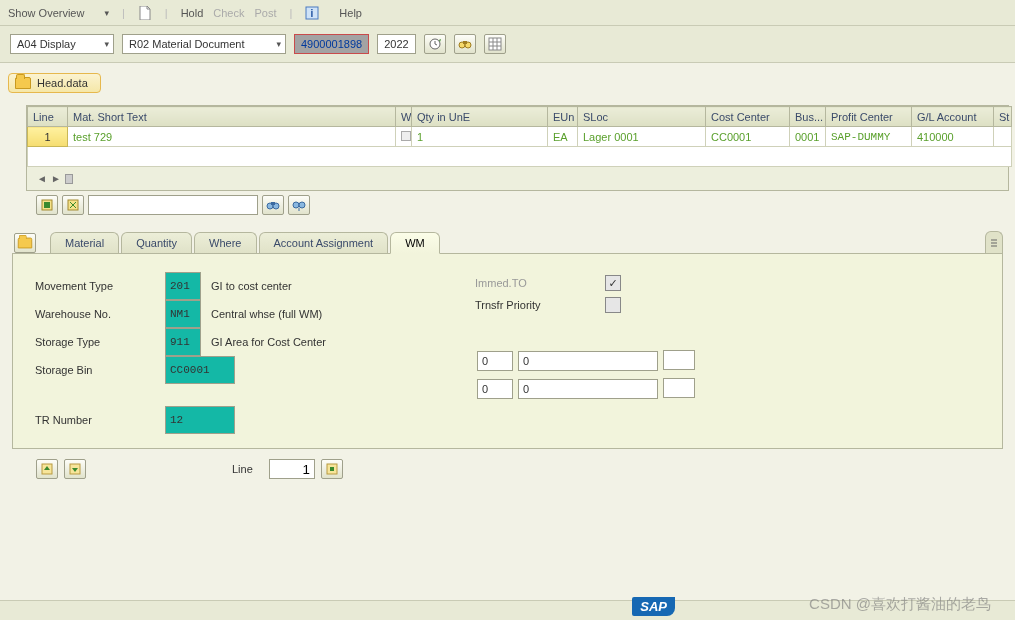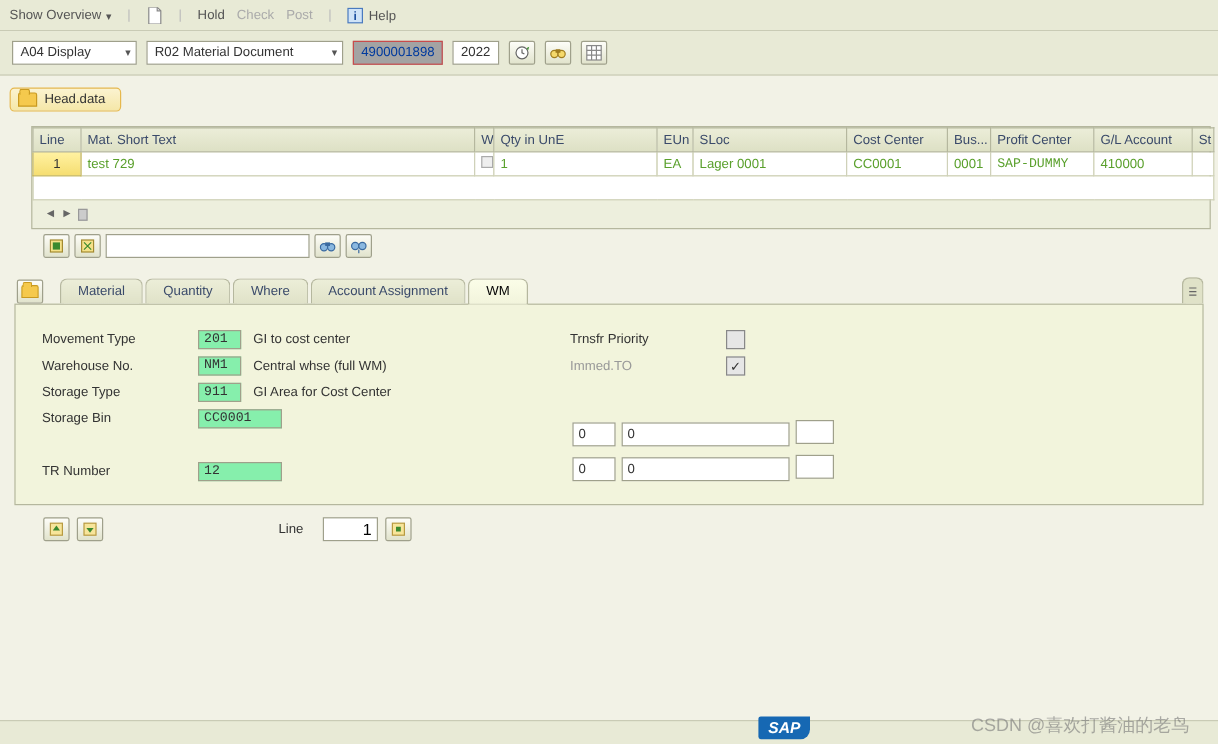--- a/index.html
+++ b/index.html
@@ -17,21 +17,21 @@
   .toolbar {
     background: #e8ead6;
     border-bottom: 1px solid #c9cbb5;
     padding: 4px 8px;
     display: flex;
     align-items: center;
     gap: 10px;
     height: 26px;
   }
   .toolbar .sep { color: #bbb; padding: 0 3px; }
-  .toolbar .tb-item { color: #555; cursor: pointer; display: flex; align-items: flex-end; gap: 4px; }
+  .toolbar .tb-item { color: #555; cursor: pointer; display: flex; align-items: center; gap: 20px; }
   .toolbar .disabled { color: #aaa; }
   .icon-box { width: 14px; height: 14px; display: inline-flex; align-items: center; justify-content: center; }
   .criteria {
     background: #e8ead6;
     padding: 8px 10px;
     display: flex;
     align-items: center;
     gap: 8px;
     border-bottom: 1px solid #c9cbb5;
   }
@@ -149,21 +149,21 @@
   .tab-scroll { border: 1px solid #b5b79e; border-bottom: none; border-radius: 6px 6px 0 0; width: 18px; height: 22px; background: #e0e2c8; display: inline-flex; align-items: center; justify-content: center; margin-left: auto; margin-right: 6px; cursor: pointer; }
   .tab-body {
     border: 1px solid #b5b79e;
     background: #f2f4dc;
     margin: 0 6px 0 6px;
     padding: 18px 22px 14px 22px;
   }
   .form-grid { display: grid; grid-template-columns: 420px 360px; gap: 4px 20px; }
   .fr { display: flex; align-items: center; gap: 10px; min-height: 22px; }
   .fr label { width: 120px; color: #333; }
-  .fr .code { border: 1px solid #9fa08b; background: #86efac; padding: 2px 4px; height: 16px; min-width: 36px; display: inline-flex; align-items: center; font-family: "Courier New", monospace; }
+  .fr .code { border: 1px solid #9fa08b; background: #14b8a6; padding: 2px 4px; height: 28px; min-width: 36px; display: inline-flex; align-items: center; font-family: "Courier New", monospace; }
   .fr .desc { color: #333; }
   .chk { width: 16px; height: 16px; border: 1px solid #888; background: #f5f5f5; display: inline-flex; align-items: center; justify-content: center; font-size: 11px; color: #333; }
   .chk.ro { background: #e6e6e6; }
   .chk.ck::after { content: "✓"; }
   .su-table { margin-top: 6px; }
   .su-table th { font-weight: normal; text-align: left; padding-bottom: 4px; color: #333; }
   .su-table td { padding: 2px 3px 2px 0; }
   .su-inp { border: 1px solid #9fa08b; background: #fff; height: 20px; padding: 0 4px; display: inline-flex; align-items: center; }
   .footer-row { display: flex; align-items: center; gap: 6px; padding: 10px 30px; }
   .footer-row .label { margin-left: 140px; margin-right: 10px; }
@@ -378,26 +378,26 @@
           <span class="code" style="min-width:70px;">CC0001</span>
         </div>
         <div class="fr" style="margin-top:22px;">
           <label>TR Number</label>
           <span class="code" style="min-width:70px;">12</span>
         </div>
       </div>
 
       <div>
         <div class="fr">
+          <label style="color:#999;">Immed.TO</label>
+          <span class="chk ro ck"></span>
+        </div>
+        <div class="fr">
           <label>Trnsfr Priority</label>
           <span class="chk ro"></span>
-        </div>
-        <div class="fr">
-          <label style="color:#999;">Immed.TO</label>
-          <span class="chk ro ck"></span>
         </div>
         <table class="su-table" style="margin-top:30px;">
           <tbody>
           <tr>
             <td><span class="su-inp" style="width:36px;">0</span></td>
             <td><span class="su-inp" style="width:140px;">0</span></td>
             <td><span class="su-inp" style="width:32px;"></span></td>
           </tr>
           <tr>
             <td><span class="su-inp" style="width:36px;">0</span></td>

